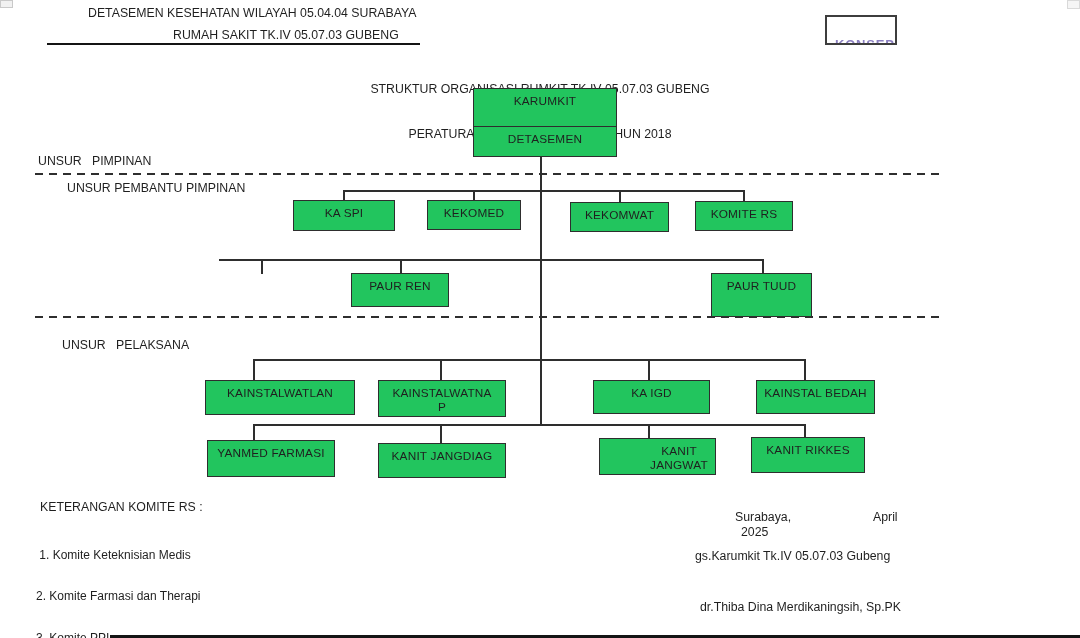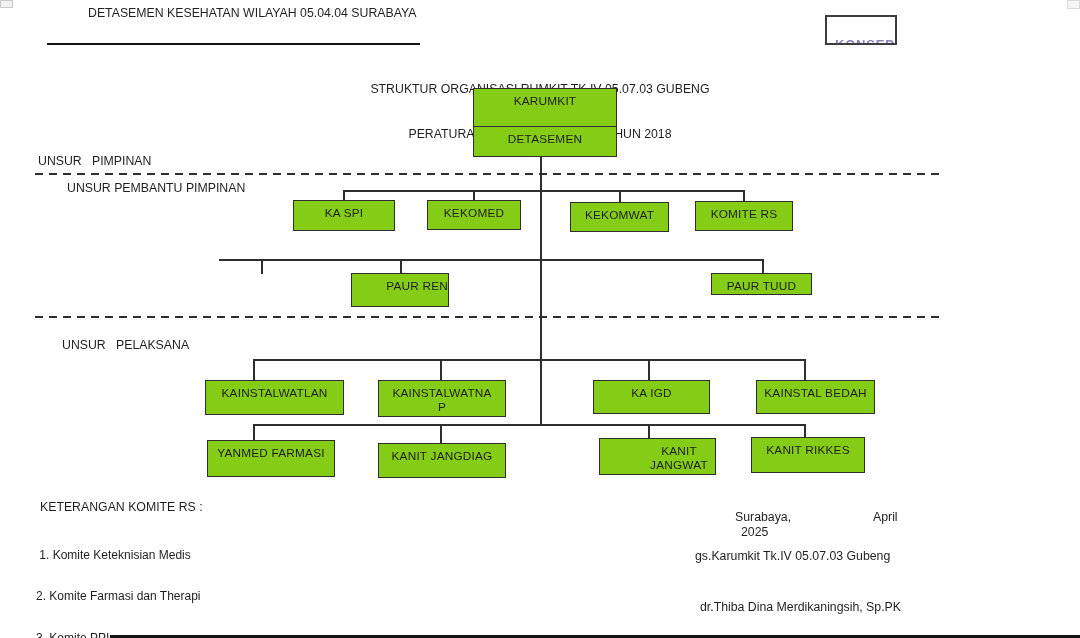--- a/index.html
+++ b/index.html
@@ -4,21 +4,21 @@
 <style>
   html,body{margin:0;padding:0;background:#e9e9e9;}
   #page{
     position:relative;width:1080px;height:638px;background:#ffffff;
     font-family:"Liberation Sans","DejaVu Sans",sans-serif;color:#1f1f1f;
     overflow:hidden;margin:0 auto;
   }
   .txt{position:absolute;font-size:12.3px;white-space:pre;color:#1f1f1f;}
   .center{text-align:center;}
   .box{
-    position:absolute;box-sizing:border-box;border:1.8px solid #2e2e2e;background:#84cc16;
+    position:absolute;box-sizing:border-box;border:1.8px solid #2e2e2e;background:#22c55e;
     display:flex;justify-content:center;align-items:flex-start;padding-top:5px;
     font-size:11.8px;letter-spacing:.2px;text-align:center;white-space:pre-line;
   }
   .hline{position:absolute;height:2px;background:#2e2e2e;}
   .vline{position:absolute;width:2px;background:#2e2e2e;}
   .dash{
     position:absolute;height:2px;
     background:repeating-linear-gradient(to right,#2e2e2e 0 8px,transparent 8px 14px);
   }
   .rule{position:absolute;background:#141414;}
@@ -35,20 +35,21 @@
 </style>
 </head>
 <body>
 
 <div id="page">
 
   <div class="fragment" style="left:0;top:0;width:13px;height:8px;"></div>
   <div class="fragment" style="left:1067px;top:0;width:13px;height:9px;opacity:.7;"></div>
 
   <div class="txt" style="left:88px;top:6px;">DETASEMEN KESEHATAN WILAYAH 05.04.04 SURABAYA</div>
+  <div class="txt" style="left:173px;top:28px;">RUMAH SAKIT TK.IV 05.07.03 GUBENG</div>
   <div class="rule" style="left:47px;top:43px;width:373px;height:2px;"></div>
 
   <div id="stamp">
     <span>KONSEP</span>
   </div>
 
   <div class="txt center" style="left:320px;top:52px;width:440px;line-height:15px;">
     <div>STRUKTUR ORGANISASI RUMKIT TK.IV 05.07.03 GUBENG</div>
     <div>PERATURAN KASAD NOMOR 28 TAHUN 2018</div>
   </div>
@@ -98,28 +99,28 @@
   <div class="box" style="left:427px;top:200px;width:94px;height:30px;">
     <span>KEKOMED</span>
   </div>
   <div class="box" style="left:570px;top:202px;width:99px;height:30px;">
     <span>KEKOMWAT</span>
   </div>
   <div class="box" style="left:695px;top:201px;width:98px;height:30px;">
     <span>KOMITE RS</span>
   </div>
 
-  <div class="box" style="left:351px;top:273px;width:98px;height:34px;justify-content:flex-end;">
+  <div class="box" style="left:351px;top:273px;width:98px;height:34px;">
     <span>PAUR REN</span>
   </div>
-  <div class="box" style="left:711px;top:273px;width:101px;height:22px;">
+  <div class="box" style="left:711px;top:273px;width:101px;height:44px;">
     <span>PAUR TUUD</span>
   </div>
 
-  <div class="box" style="left:205px;top:380px;width:139px;height:35px;">
+  <div class="box" style="left:205px;top:380px;width:150px;height:35px;">
     <span>KAINSTALWATLAN</span>
   </div>
   <div class="box" style="left:378px;top:380px;width:128px;height:37px;">
     <span>KAINSTALWATNA
 P</span>
   </div>
   <div class="box" style="left:593px;top:380px;width:117px;height:34px;">
     <span>KA IGD</span>
   </div>
   <div class="box" style="left:756px;top:380px;width:119px;height:34px;">

